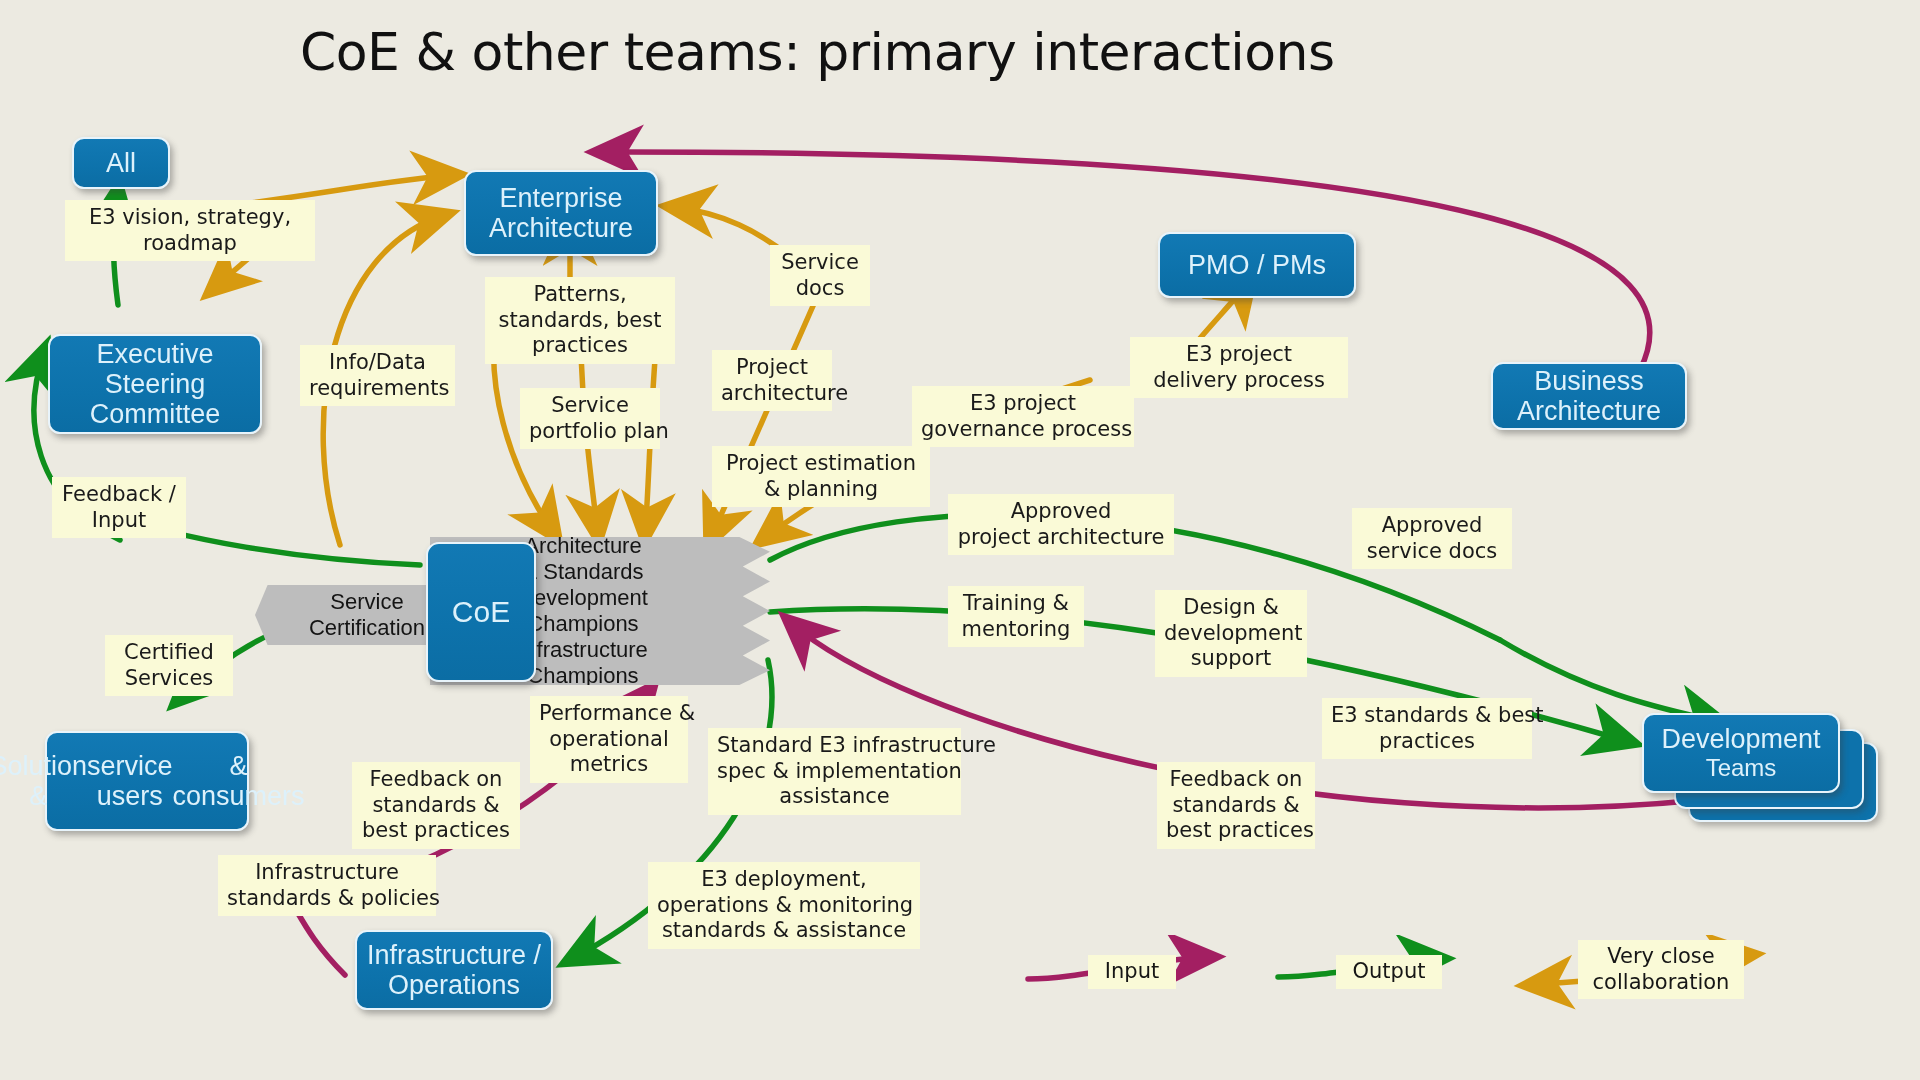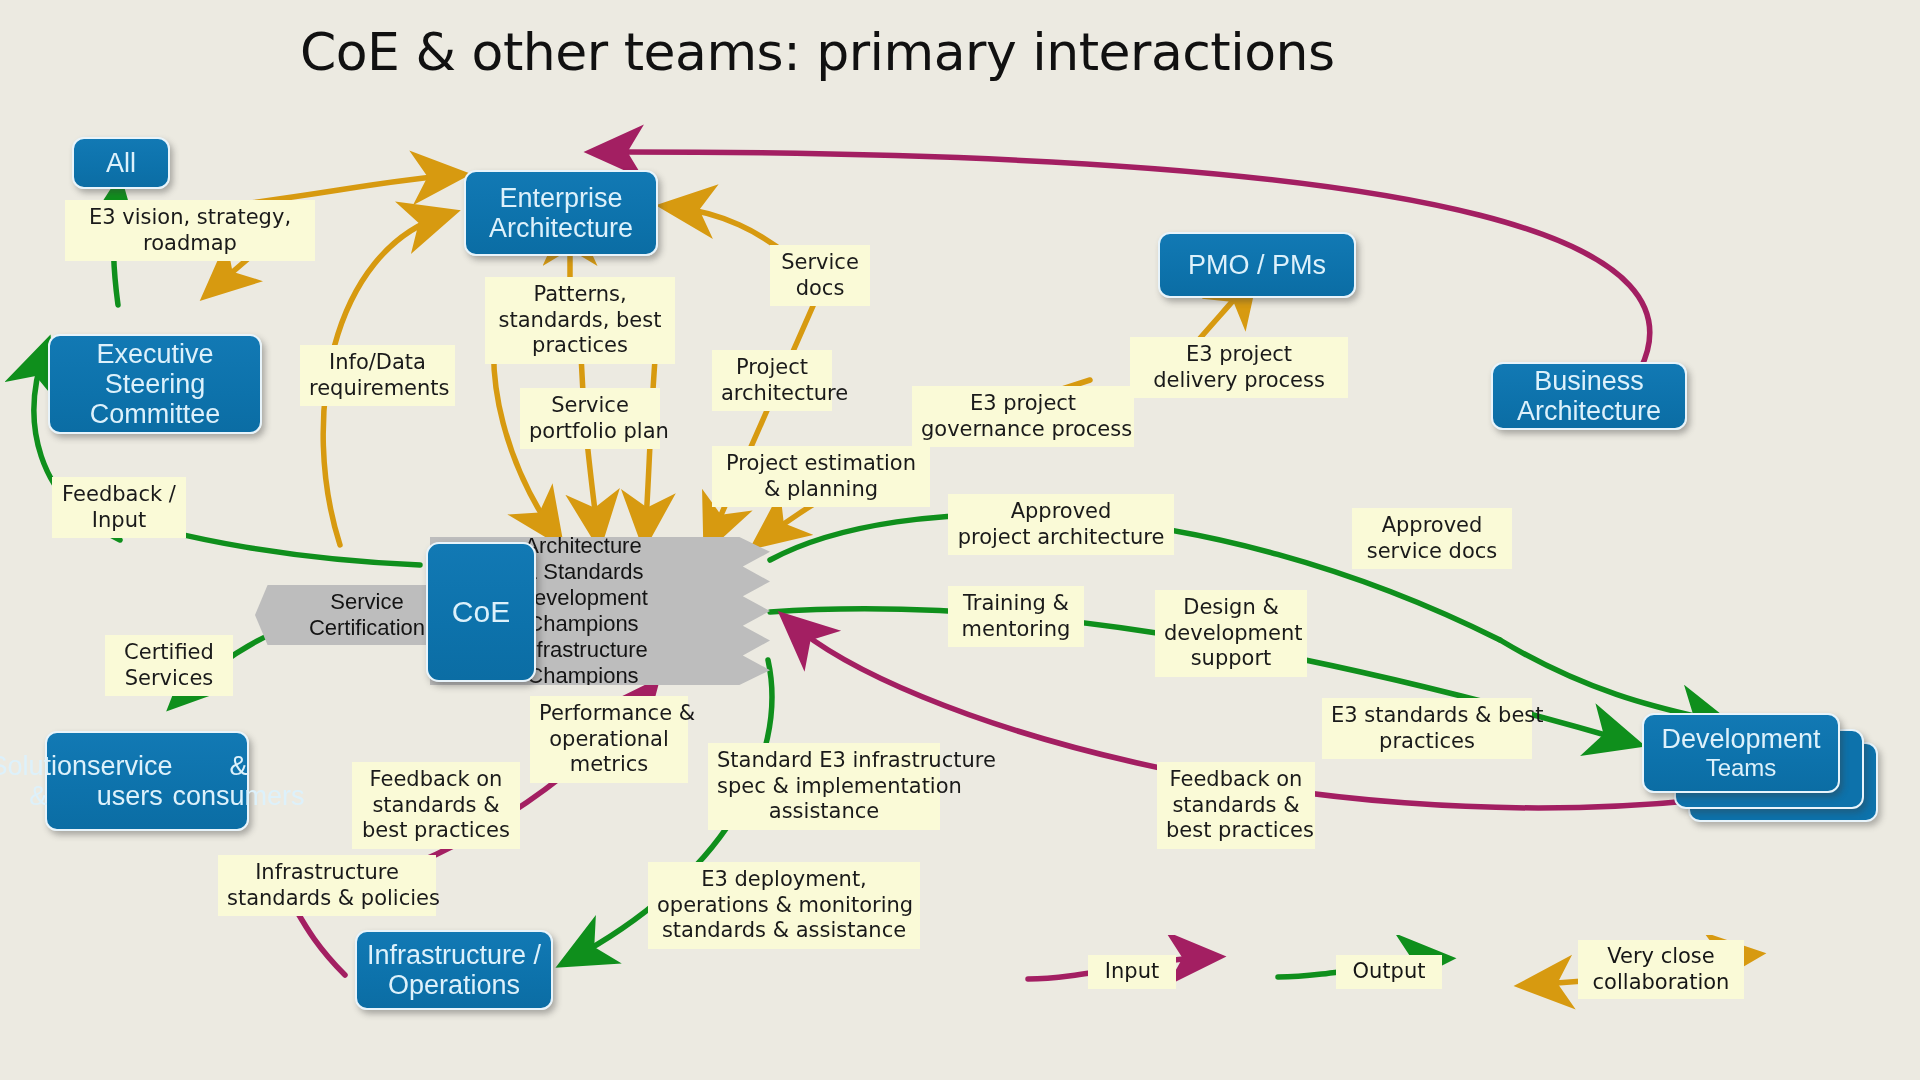--- a/index.html
+++ b/index.html
@@ -257,21 +257,21 @@
   <div class="note" style="left:1155px;top:590px;width:152px;"><span>Design &amp;<br>development<br>support</span></div>
 
   <div class="note" style="left:1292px;top:698px;width:210px;margin-left:30px;"><span>E3 standards &amp; best<br>practices</span></div>
 
   <div class="note" style="left:1157px;top:762px;width:158px;"><span>Feedback on<br>standards &amp;<br>best practices</span></div>
 
   <div class="note" style="left:530px;top:696px;width:158px;"><span>Performance &amp;<br>operational<br>metrics</span></div>
 
   <div class="note" style="left:352px;top:762px;width:168px;"><span>Feedback on<br>standards &amp;<br>best practices</span></div>
 
-  <div class="note" style="left:708px;top:743px;width:232px;"><span>Standard E3 infrastructure<br>spec &amp; implementation<br>assistance</span></div>
+  <div class="note" style="left:708px;top:728px;width:253px;"><span>Standard E3 infrastructure<br>spec &amp; implementation<br>assistance</span></div>
 
   <div class="note" style="left:218px;top:855px;width:218px;"><span>Infrastructure<br>standards &amp; policies</span></div>
 
   <div class="note" style="left:648px;top:862px;width:272px;"><span>E3 deployment,<br>operations &amp; monitoring<br>standards &amp; assistance</span></div>
 
   <svg style="position:absolute;left:1010px;top:935px;width:800px;height:80px;" viewBox="0 0 800 80">
     <g fill="none" stroke-width="5.5" stroke-linecap="round">
       <path d="M18,44 C70,44 140,24 200,22" stroke="#a31f62" marker-end="url(#am)"></path>
       <path d="M268,42 C320,42 380,26 430,24" stroke="#0f8f1c" marker-end="url(#agr)"></path>
       <path d="M640,34 C680,30 700,24 740,20" stroke="#d79a10" marker-end="url(#ag)"></path>

